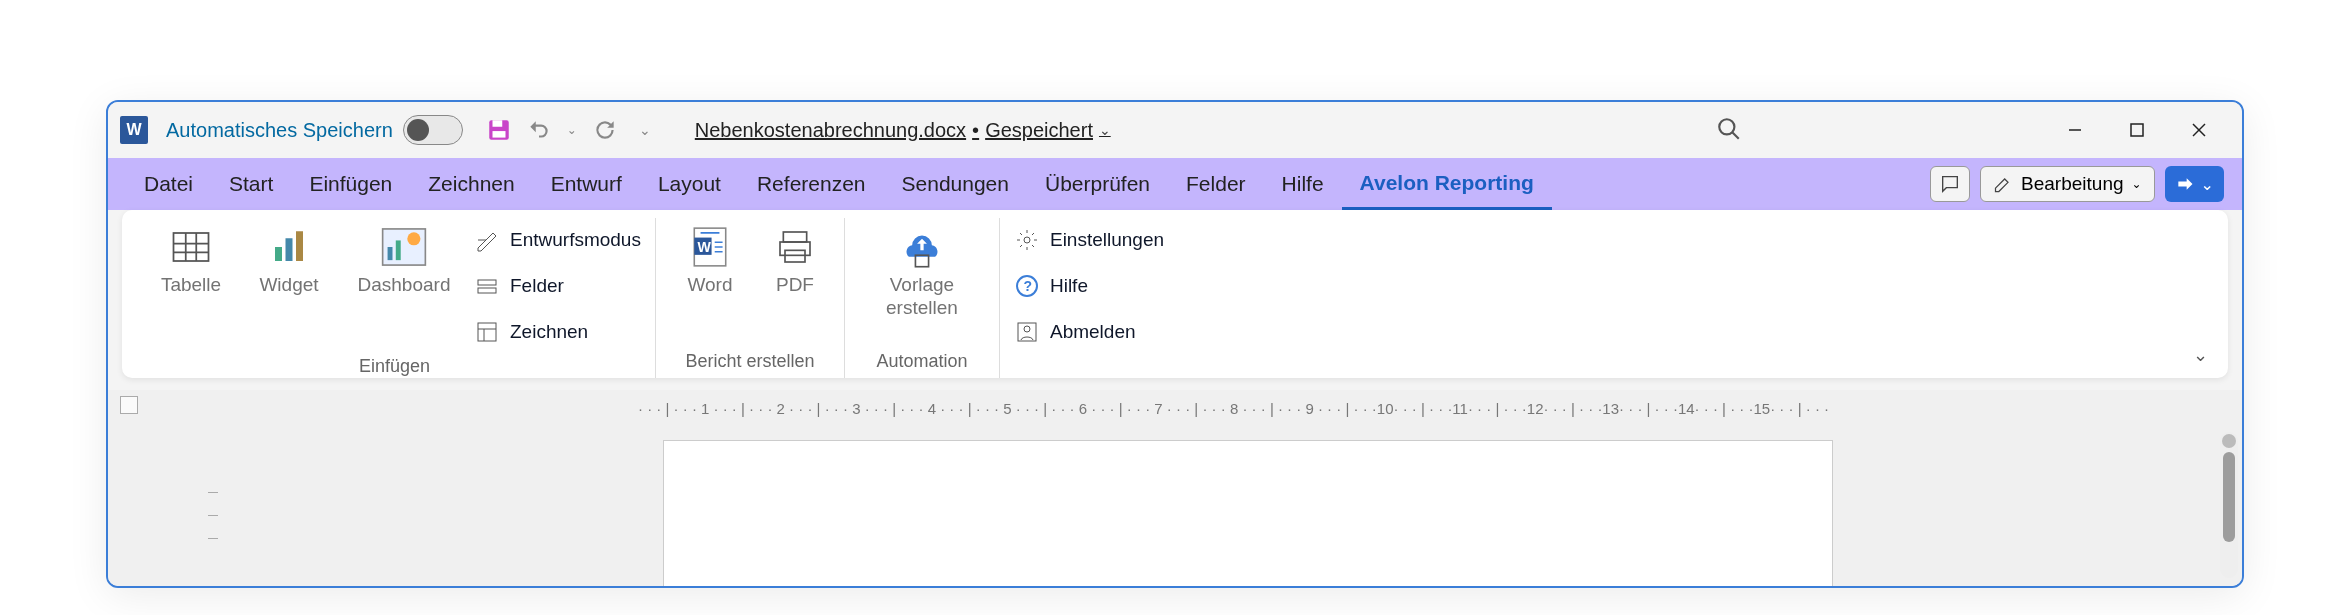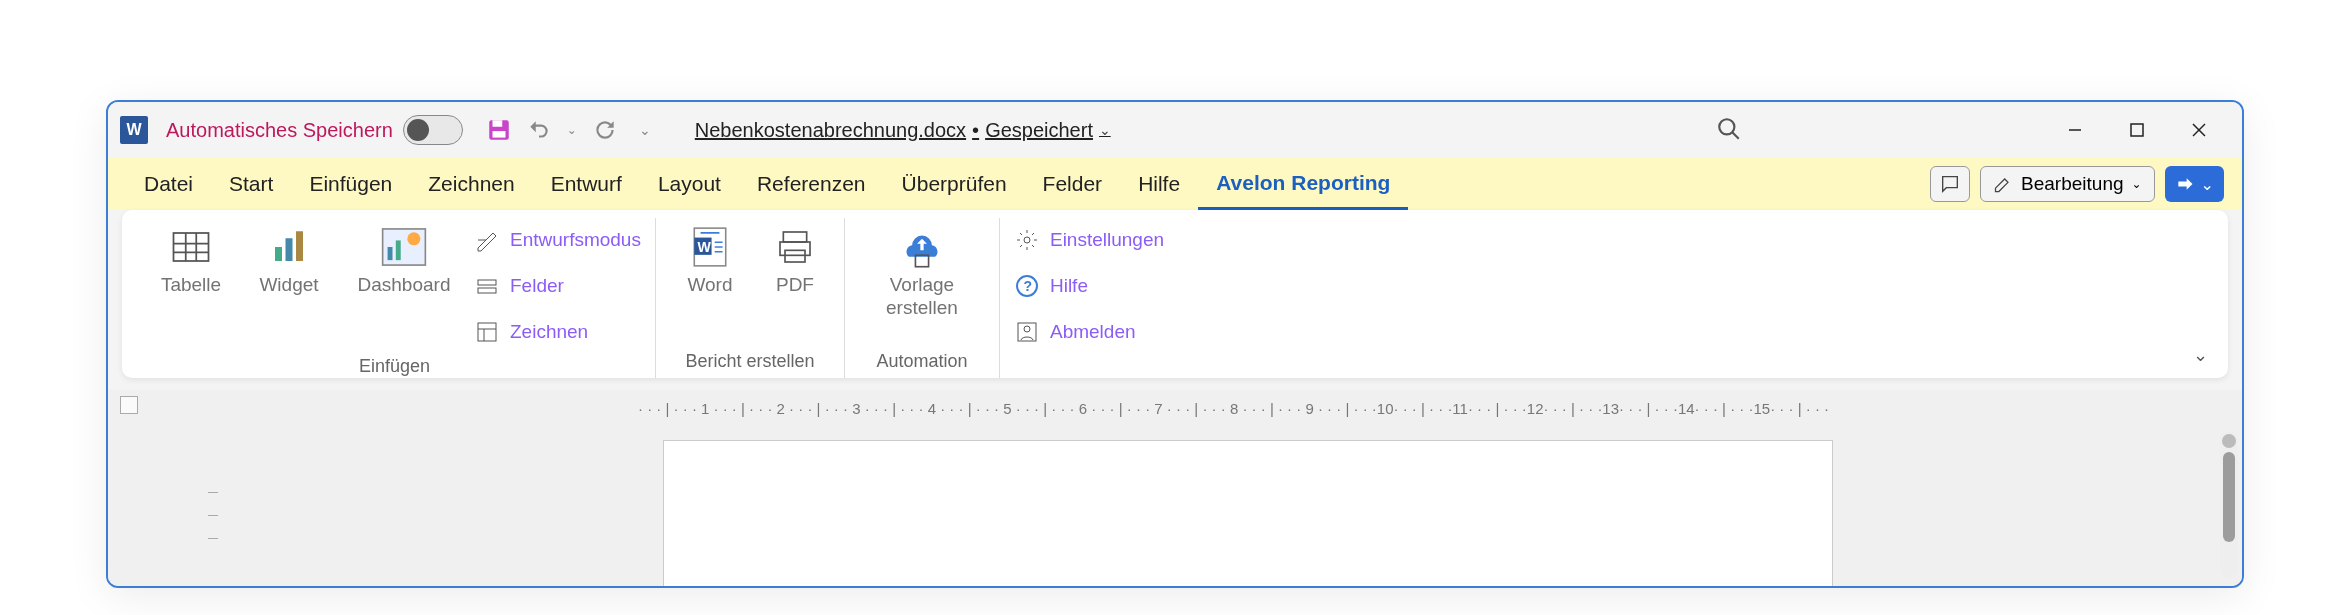--- a/index.html
+++ b/index.html
@@ -19,21 +19,21 @@
     display: flex; align-items: center;
     height: 56px; padding: 0 12px;
     background: #f4f4f4;
   }
   .app-logo {
     width: 28px; height: 28px; background: #2b579a; border-radius: 2px;
     display: flex; align-items: center; justify-content: center;
     color: #fff; font-weight: bold; font-size: 16px;
     margin-right: 18px;
   }
-  .autosave-label { font-size: 20px; color: #be185d; margin-right: 10px; }
+  .autosave-label { font-size: 20px; color: #0369a1; margin-right: 10px; }
   .toggle {
     width: 60px; height: 30px; border-radius: 15px;
     border: 1px solid #888; background: #e8e8e8;
     position: relative; margin-right: 16px;
   }
   .toggle::after {
     content: ""; position: absolute; left: 3px; top: 3px;
     width: 22px; height: 22px; background: #555; border-radius: 50%;
   }
   .qat-btn {
@@ -45,21 +45,21 @@
   .doc-title .chev { font-size: 14px; color: #444; }
   .titlebar-spacer { flex: 1; }
   .search-icon { width: 28px; height: 28px; color: #555; margin-right: 300px; }
   .win-btn {
     width: 62px; height: 40px; display: flex; align-items: center; justify-content: center;
     color: #222; font-size: 18px;
   }
   
   .tabrow {
     display: flex; align-items: center; height: 52px;
-    padding: 0 18px; background: #fef9c3;
+    padding: 0 18px; background: #c4b5fd;
     border-bottom: 0;
   }
   .tab {
     padding: 0 18px; height: 52px; display: flex; align-items: center;
     font-size: 21px; color: #222;
   }
   .tab.active { color: #1b5fc1; font-weight: 600; border-bottom: 3px solid #1b5fc1; }
   .tabrow-right { margin-left: auto; display: flex; align-items: center; gap: 10px; }
   .pill-btn {
     border: 1px solid #999; border-radius: 6px; height: 36px;
@@ -87,21 +87,21 @@
   .group-body { display: flex; gap: 10px; flex: 1; align-items: flex-start; }
   .group-label { font-size: 18px; color: #666; padding: 4px 0 6px; }
   .big-btn {
     display: flex; flex-direction: column; align-items: center;
     width: 110px; padding-top: 6px; gap: 4px;
   }
   .big-btn .ico { width: 46px; height: 46px; display:flex; align-items:center; justify-content:center; }
   .big-btn .lbl { font-size: 19px; color: #737373; text-align: center; line-height: 1.2; }
   .small-row {
     display: flex; align-items: center; gap: 10px; height: 40px;
-    font-size: 19px; color: #8b5cf6;
+    font-size: 19px; color: #0f172a;
   }
   .small-row .ico { width: 26px; height: 26px; display:flex; align-items:center; justify-content:center;}
   .stack { display: flex; flex-direction: column; gap: 6px; padding-top: 2px; }
   .ribbon-collapse {
     position: absolute; right: 20px; bottom: 12px; color: #555; font-size: 18px;
   }
   
   .ruler-area { background:#f0f0f0; height: 36px; margin-top: 12px; position: relative; }
   .ruler-corner {
     position:absolute; left:12px; top:6px; width:18px; height:18px;
@@ -197,20 +197,21 @@
   </div>
 
   <div class="tabrow">
     <div class="tab">Datei</div>
     <div class="tab">Start</div>
     <div class="tab">Einfügen</div>
     <div class="tab">Zeichnen</div>
     <div class="tab">Entwurf</div>
     <div class="tab">Layout</div>
     <div class="tab">Referenzen</div>
+    <div class="tab">Sendungen</div>
     <div class="tab">Überprüfen</div>
     <div class="tab">Felder</div>
     <div class="tab">Hilfe</div>
     <div class="tab active">Avelon Reporting</div>
 
     <div class="tabrow-right">
       <div class="pill-btn" style="padding:0 8px">
         <svg width="22" height="22" viewBox="0 0 24 24">
             <path d="M4 4h16v12H8l-4 4V4z" stroke="#444" stroke-width="1.5" fill="none"></path>
           </svg>

